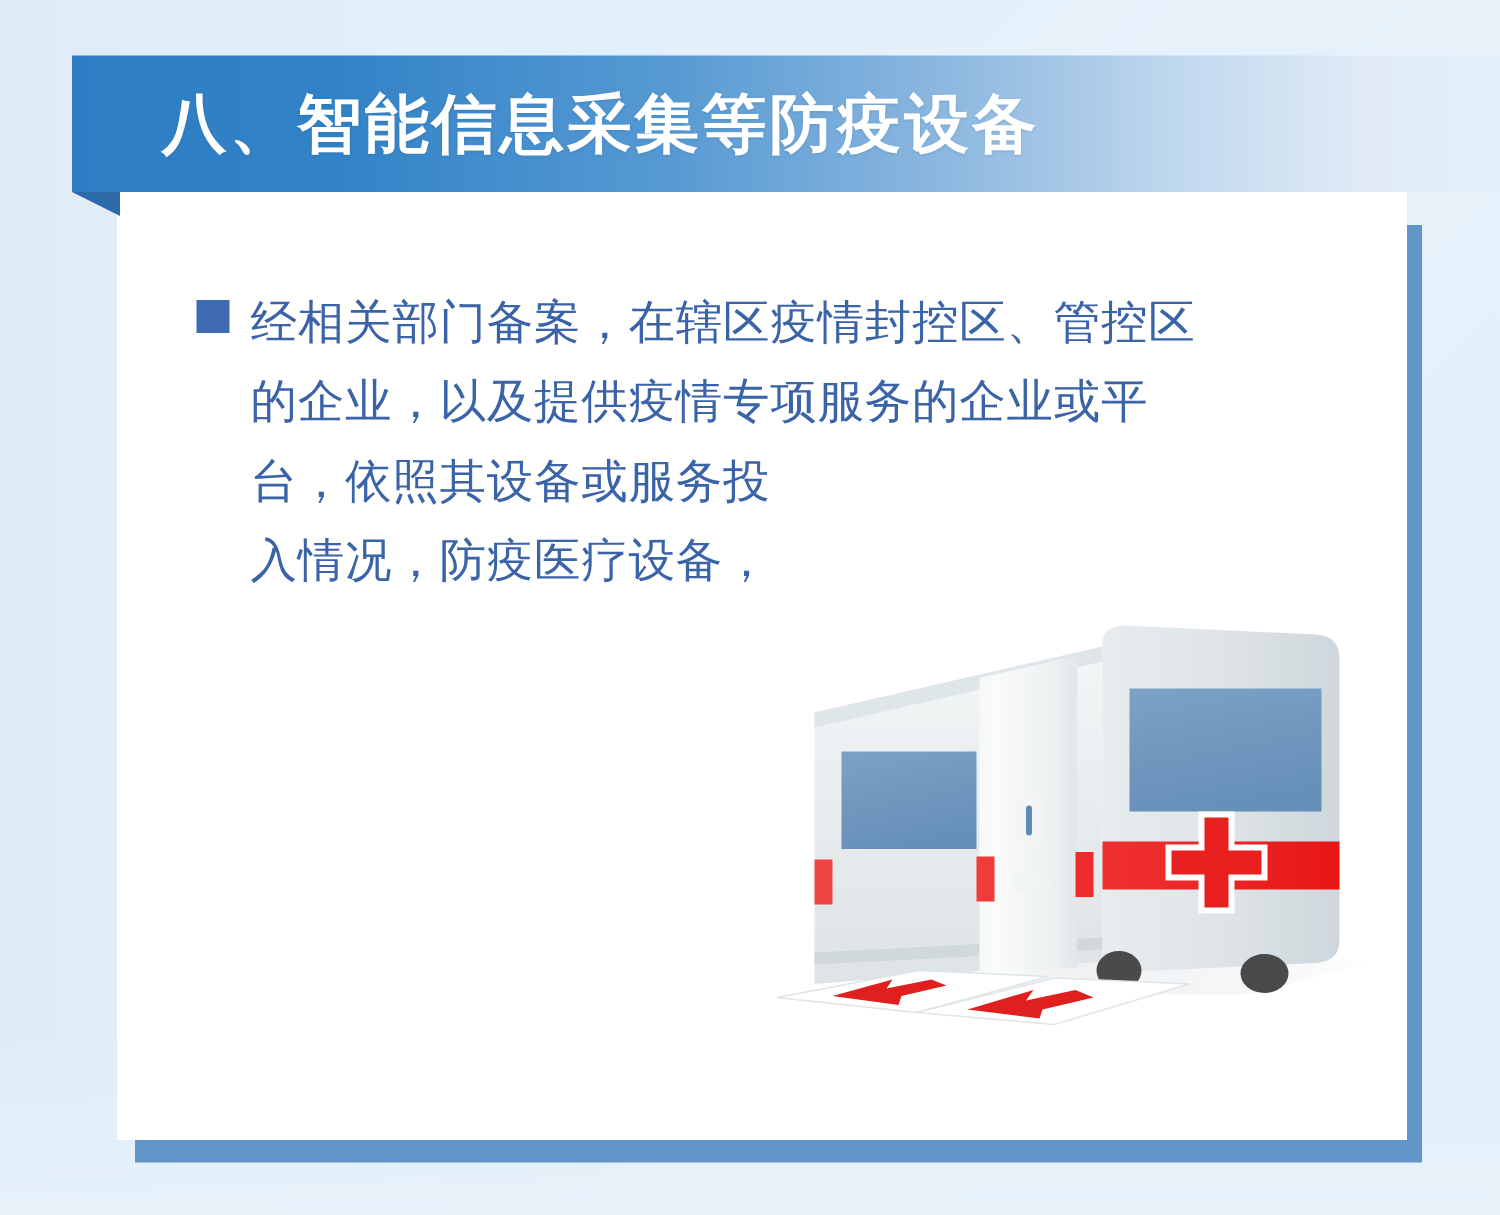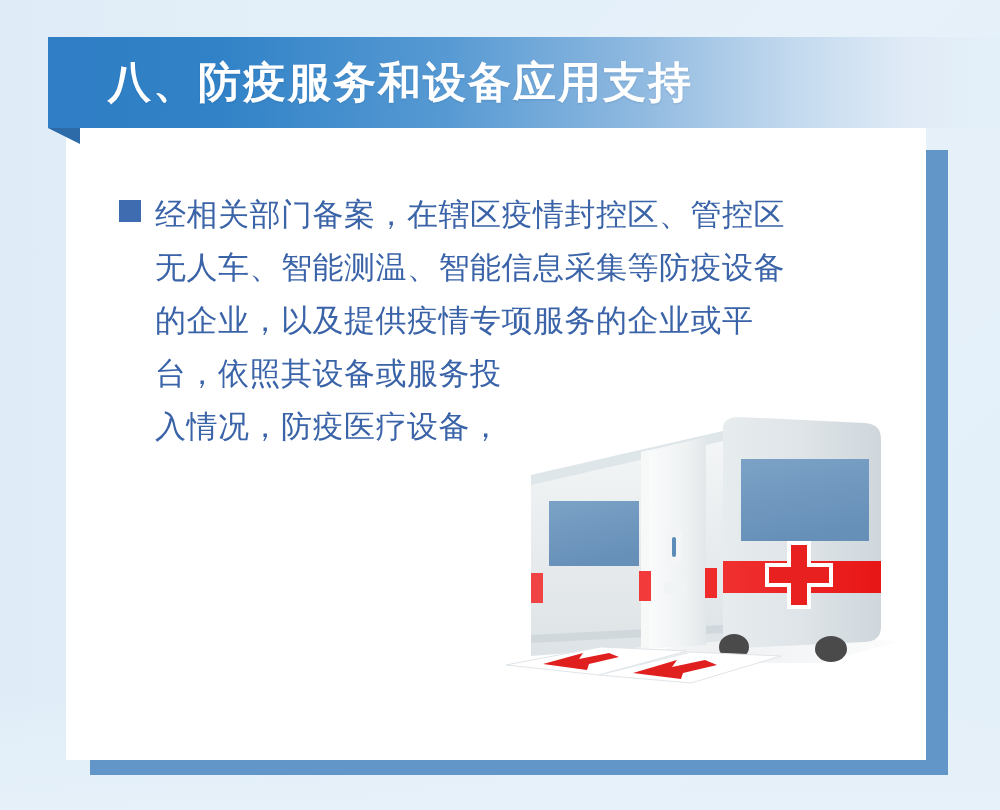--- a/index.html
+++ b/index.html
@@ -56,21 +56,21 @@
     top: 150px;
     width: 880px;
     height: 650px;
     background: radial-gradient(ellipse at 30% 30%, rgba(120,160,200,0.16), rgba(120,160,200,0) 70%);
     pointer-events: none;
   }
 
   
   .card {
     position: absolute;
-    left: 66px;
+    left: 78px;
     top: 128px;
     width: 860px;
     height: 632px;
     background: #ffffff;
     overflow: hidden;
   }
 
   
   .banner {
     position: absolute;
@@ -263,28 +263,27 @@
           <path d="M142 260 L186 247 L181 254 L214 247 L226 252 L192 260 L190 266 Z" fill="#e01f1f"></path>
         </g>
       </svg>
     </div>
 
     <div class="body-block">
       <div class="bullet-row">
         <div class="bullet-square"></div>
         <div class="para">
           <span class="l1">经相关部门备案，在辖区疫情封控区、管控区</span>
-          <span class="l1">无人车、智能测温、智能信息采集等防疫设备</span>
           <span class="l1">的企业，以及提供疫情专项服务的企业或平</span>
           <span class="short">台，依照其设备或服务投</span>
           <span class="short">入情况，防疫医疗设备，</span>
         </div>
       </div>
     </div>
 
   </div>
 
   <div class="banner">
-    <div class="banner-title">八、防疫服务和设备应用支持</div>
+    <div class="banner-title">八、智能信息采集等防疫设备</div>
   </div>
   <div class="banner-fold"></div>
 
 </div>
 
 </body></html>

